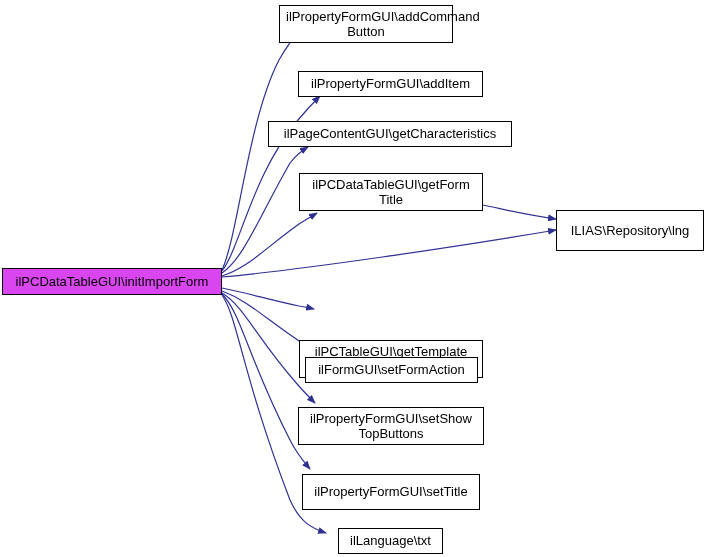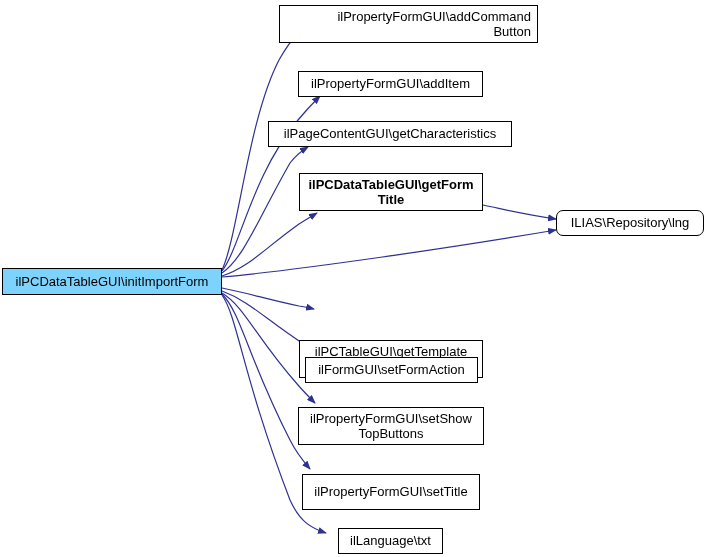--- a/index.html
+++ b/index.html
@@ -35,21 +35,21 @@
     line-height: 15.5px;
     text-align: center;
     display: flex;
     align-items: center;
     justify-content: center;
     padding: 0 6px;
     white-space: pre-line;
     letter-spacing: 0px;
   }
   .node.root {
-    background: #7dd3fc;
+    background: #d946ef;
     border: 1px solid #000000;
   }
   .node .label {
     display: block;
     width: 100%;
   }
 </style>
 </head>
 <body>
 
@@ -71,27 +71,27 @@
         <path d="M 222,291 C 249,301 264,318 305,345 C 312,350 317,353 322,356" fill="none" stroke="#2e3192" stroke-width="1.2" marker-end="url(#arrowhead)"></path>
         <path d="M 222,293 C 245,307 256,338 298,385 C 305,393 310,398 315,403" fill="none" stroke="#2e3192" stroke-width="1.2" marker-end="url(#arrowhead)"></path>
         <path d="M 222,294 C 241,313 248,358 290,440 C 297,454 304,462 310,469" fill="none" stroke="#2e3192" stroke-width="1.2" marker-end="url(#arrowhead)"></path>
         <path d="M 222,295 C 238,318 242,375 290,500 C 300,522 311,528 326,533" fill="none" stroke="#2e3192" stroke-width="1.2" marker-end="url(#arrowhead)"></path>
         <path d="M 483,205 C 507,210 522,214 556,219" fill="none" stroke="#2e3192" stroke-width="1.2" marker-end="url(#arrowhead)"></path>
       </g>
   </svg>
 
   <div id="node-layer">
       <div class="node root" style="left: 2px; top: 268px; width: 220px; height: 27px;"><span class="label">ilPCDataTableGUI\initImportForm</span></div>
-      <div class="node" style="left: 279px; top: 5px; width: 259px; height: 38px; text-align: right;"><span class="label">ilPropertyFormGUI\addCommand
+      <div class="node" style="left: 279px; top: 5px; width: 174px; height: 38px;"><span class="label">ilPropertyFormGUI\addCommand
 Button</span></div>
       <div class="node" style="left: 298px; top: 71px; width: 185px; height: 26px;"><span class="label">ilPropertyFormGUI\addItem</span></div>
       <div class="node" style="left: 268px; top: 121px; width: 244px; height: 26px;"><span class="label">ilPageContentGUI\getCharacteristics</span></div>
-      <div class="node" style="left: 299px; top: 173px; width: 184px; height: 38px; font-weight: bold;"><span class="label">ilPCDataTableGUI\getForm
+      <div class="node" style="left: 299px; top: 173px; width: 184px; height: 38px;"><span class="label">ilPCDataTableGUI\getForm
 Title</span></div>
-      <div class="node" style="left: 556px; top: 210px; width: 148px; height: 26px; border-radius: 7px;"><span class="label">ILIAS\Repository\lng</span></div>
+      <div class="node" style="left: 556px; top: 210px; width: 148px; height: 41px;"><span class="label">ILIAS\Repository\lng</span></div>
       <div class="node" style="left: 299px; top: 292px; width: 184px; height: 38px; margin-top: 48px;"><span class="label">ilPCTableGUI\getTemplate
 Options</span></div>
       <div class="node" style="left: 305px; top: 357px; width: 173px; height: 26px;"><span class="label">ilFormGUI\setFormAction</span></div>
       <div class="node" style="left: 298px; top: 407px; width: 186px; height: 38px;"><span class="label">ilPropertyFormGUI\setShow
 TopButtons</span></div>
       <div class="node" style="left: 302px; top: 474px; width: 178px; height: 36px;"><span class="label">ilPropertyFormGUI\setTitle</span></div>
       <div class="node" style="left: 338px; top: 528px; width: 105px; height: 26px;"><span class="label">ilLanguage\txt</span></div>
     </div>
 
 </div>

